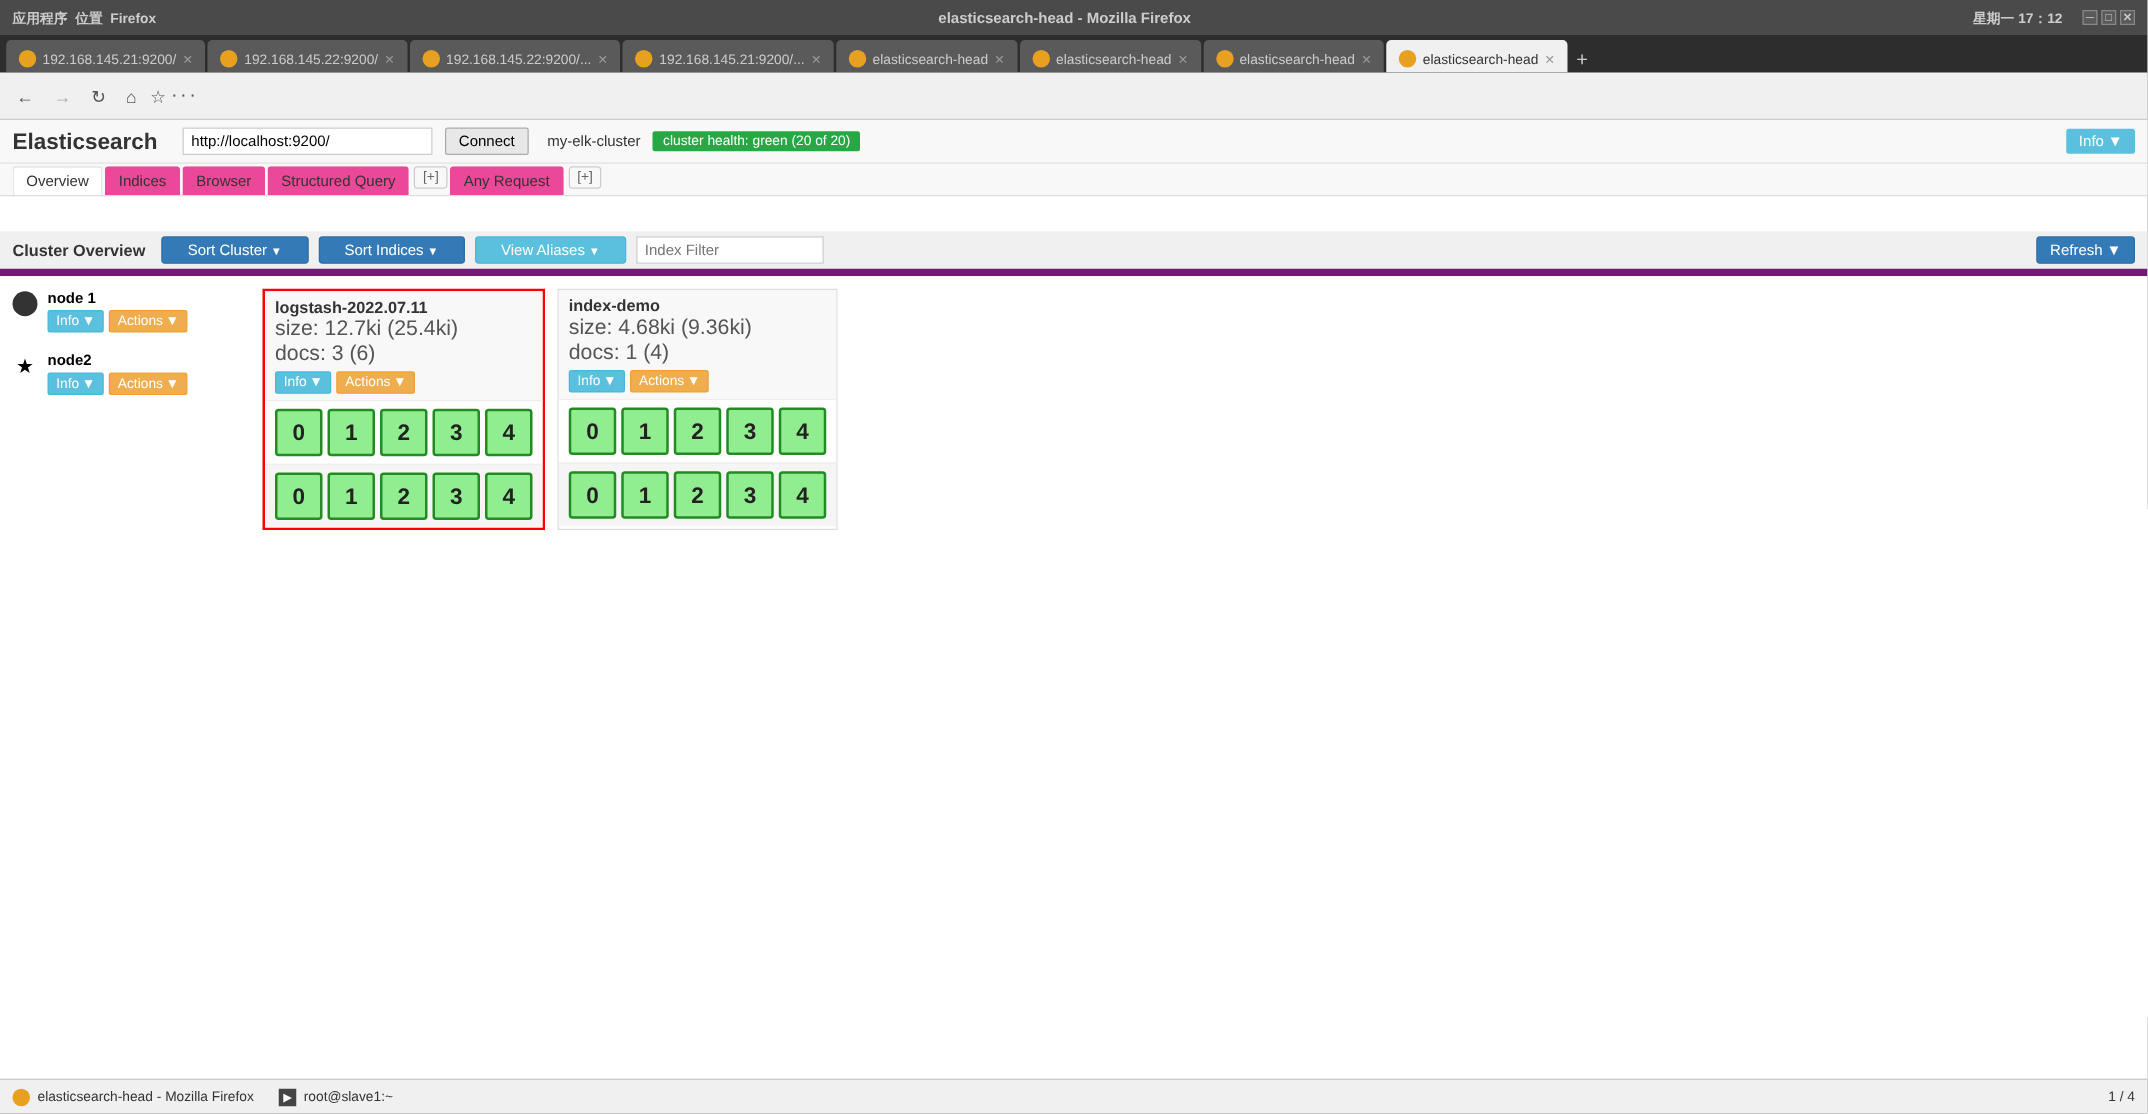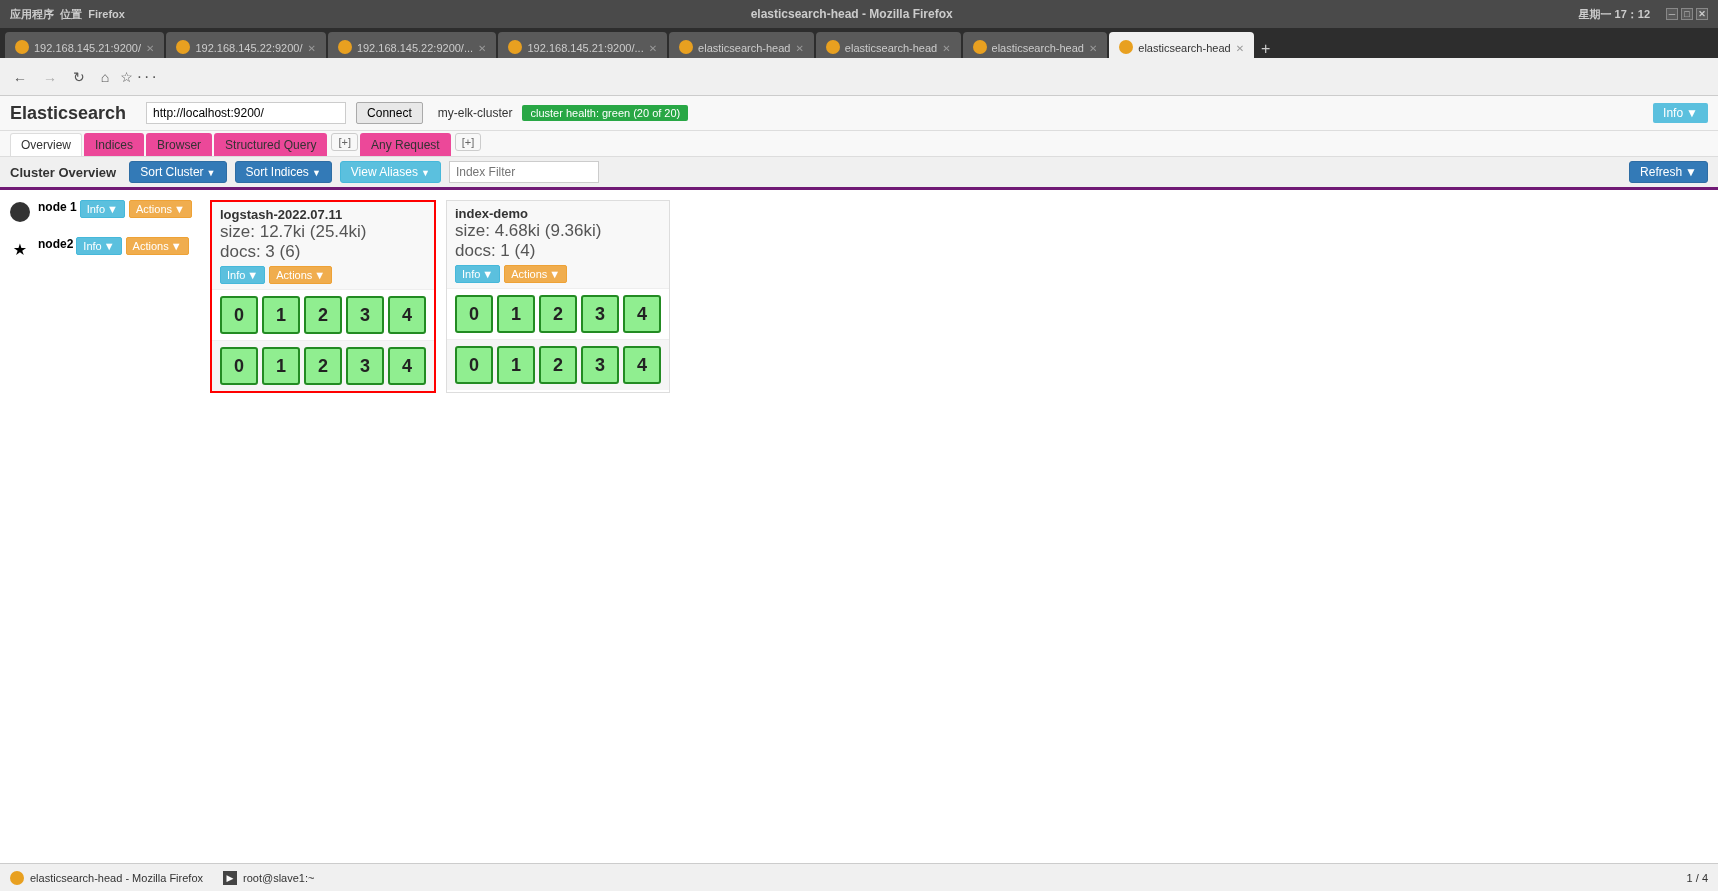--- a/index.html
+++ b/index.html
@@ -39,37 +39,37 @@
     .es-health-badge { background: #28a745; color: white; padding: 2px 8px; border-radius: 2px; font-size: 11px; }
     .es-info-btn { margin-left: auto; background: #5bc0de; color: white; border: none; padding: 3px 10px; font-size: 12px; cursor: pointer; border-radius: 2px; display: flex; align-items: center; gap: 3px; }
 
     
     .es-nav { background: #f8f8f8; border-bottom: 1px solid #ddd; padding: 2px 10px 0; display: flex; align-items: flex-start; gap: 2px; }
     .es-nav-tab { padding: 4px 10px; font-size: 12px; cursor: pointer; border: 1px solid transparent; border-bottom: none; background: #ec4899; color: #333; border-radius: 3px 3px 0 0; }
     .es-nav-tab.active { background: white; border-color: #ddd; }
     .es-nav-tab-plus { font-size: 11px; color: #666; background: none; border: 1px solid #ccc; border-radius: 3px; padding: 2px 6px; cursor: pointer; margin-left: 2px; }
 
     
-    .es-toolbar { background: #f0f0f0; border-bottom: 3px solid #701a75; padding: 4px 10px; display: flex; align-items: center; gap: 8px; }
+    .es-toolbar { background: #f0f0f0; border-bottom: 6px solid #701a75; padding: 4px 10px; display: flex; align-items: center; gap: 8px; margin-top: 28px; }
     .toolbar-title { font-weight: bold; font-size: 13px; color: #333; margin-right: 5px; }
-    .toolbar-btn { padding: 3px 10px; font-size: 12px; cursor: pointer; border: 1px solid #aaa; border-radius: 3px; display: flex; align-items: center; gap: 3px; }
+    .toolbar-btn { padding: 3px 20px; font-size: 12px; cursor: pointer; border: 1px solid #aaa; border-radius: 3px; display: flex; align-items: center; gap: 3px; }
     .toolbar-btn.blue { background: #337ab7; color: white; border-color: #2e6da4; }
     .toolbar-btn.teal { background: #5bc0de; color: white; border-color: #46b8da; }
     .index-filter-input { border: 1px solid #ccc; padding: 3px 6px; font-size: 12px; width: 150px; }
     .refresh-btn { margin-left: auto; background: #337ab7; color: white; border: 1px solid #2e6da4; padding: 3px 10px; font-size: 12px; cursor: pointer; border-radius: 3px; display: flex; align-items: center; gap: 3px; }
 
     
     .es-main { display: flex; flex: 1; overflow: auto; padding: 10px; background: white; }
 
     
     .nodes-sidebar { width: 200px; flex-shrink: 0; }
     .node-item { display: flex; align-items: flex-start; margin-bottom: 15px; }
     .node-icon { width: 20px; height: 20px; border-radius: 50%; flex-shrink: 0; margin-right: 8px; margin-top: 2px; }
     .node-icon.primary { background: #333; }
-    .node-info { display: flex; flex-direction: row; gap: 3px; }
+    .node-info { display: flex; flex-direction: column; gap: 3px; }
     .node-name { font-weight: bold; font-size: 12px; }
     .node-btns { display: flex; gap: 4px; }
     .node-btn { padding: 2px 6px; font-size: 11px; border: 1px solid #aaa; border-radius: 2px; cursor: pointer; display: flex; align-items: center; gap: 2px; }
     .node-btn.info { background: #5bc0de; color: white; border-color: #46b8da; }
     .node-btn.actions { background: #f0ad4e; color: white; border-color: #eea236; }
 
     
     .indices-area { flex: 1; display: flex; flex-wrap: wrap; gap: 10px; align-content: flex-start; }
 
     .index-panel { border: 1px solid #ddd; min-width: 210px; }

